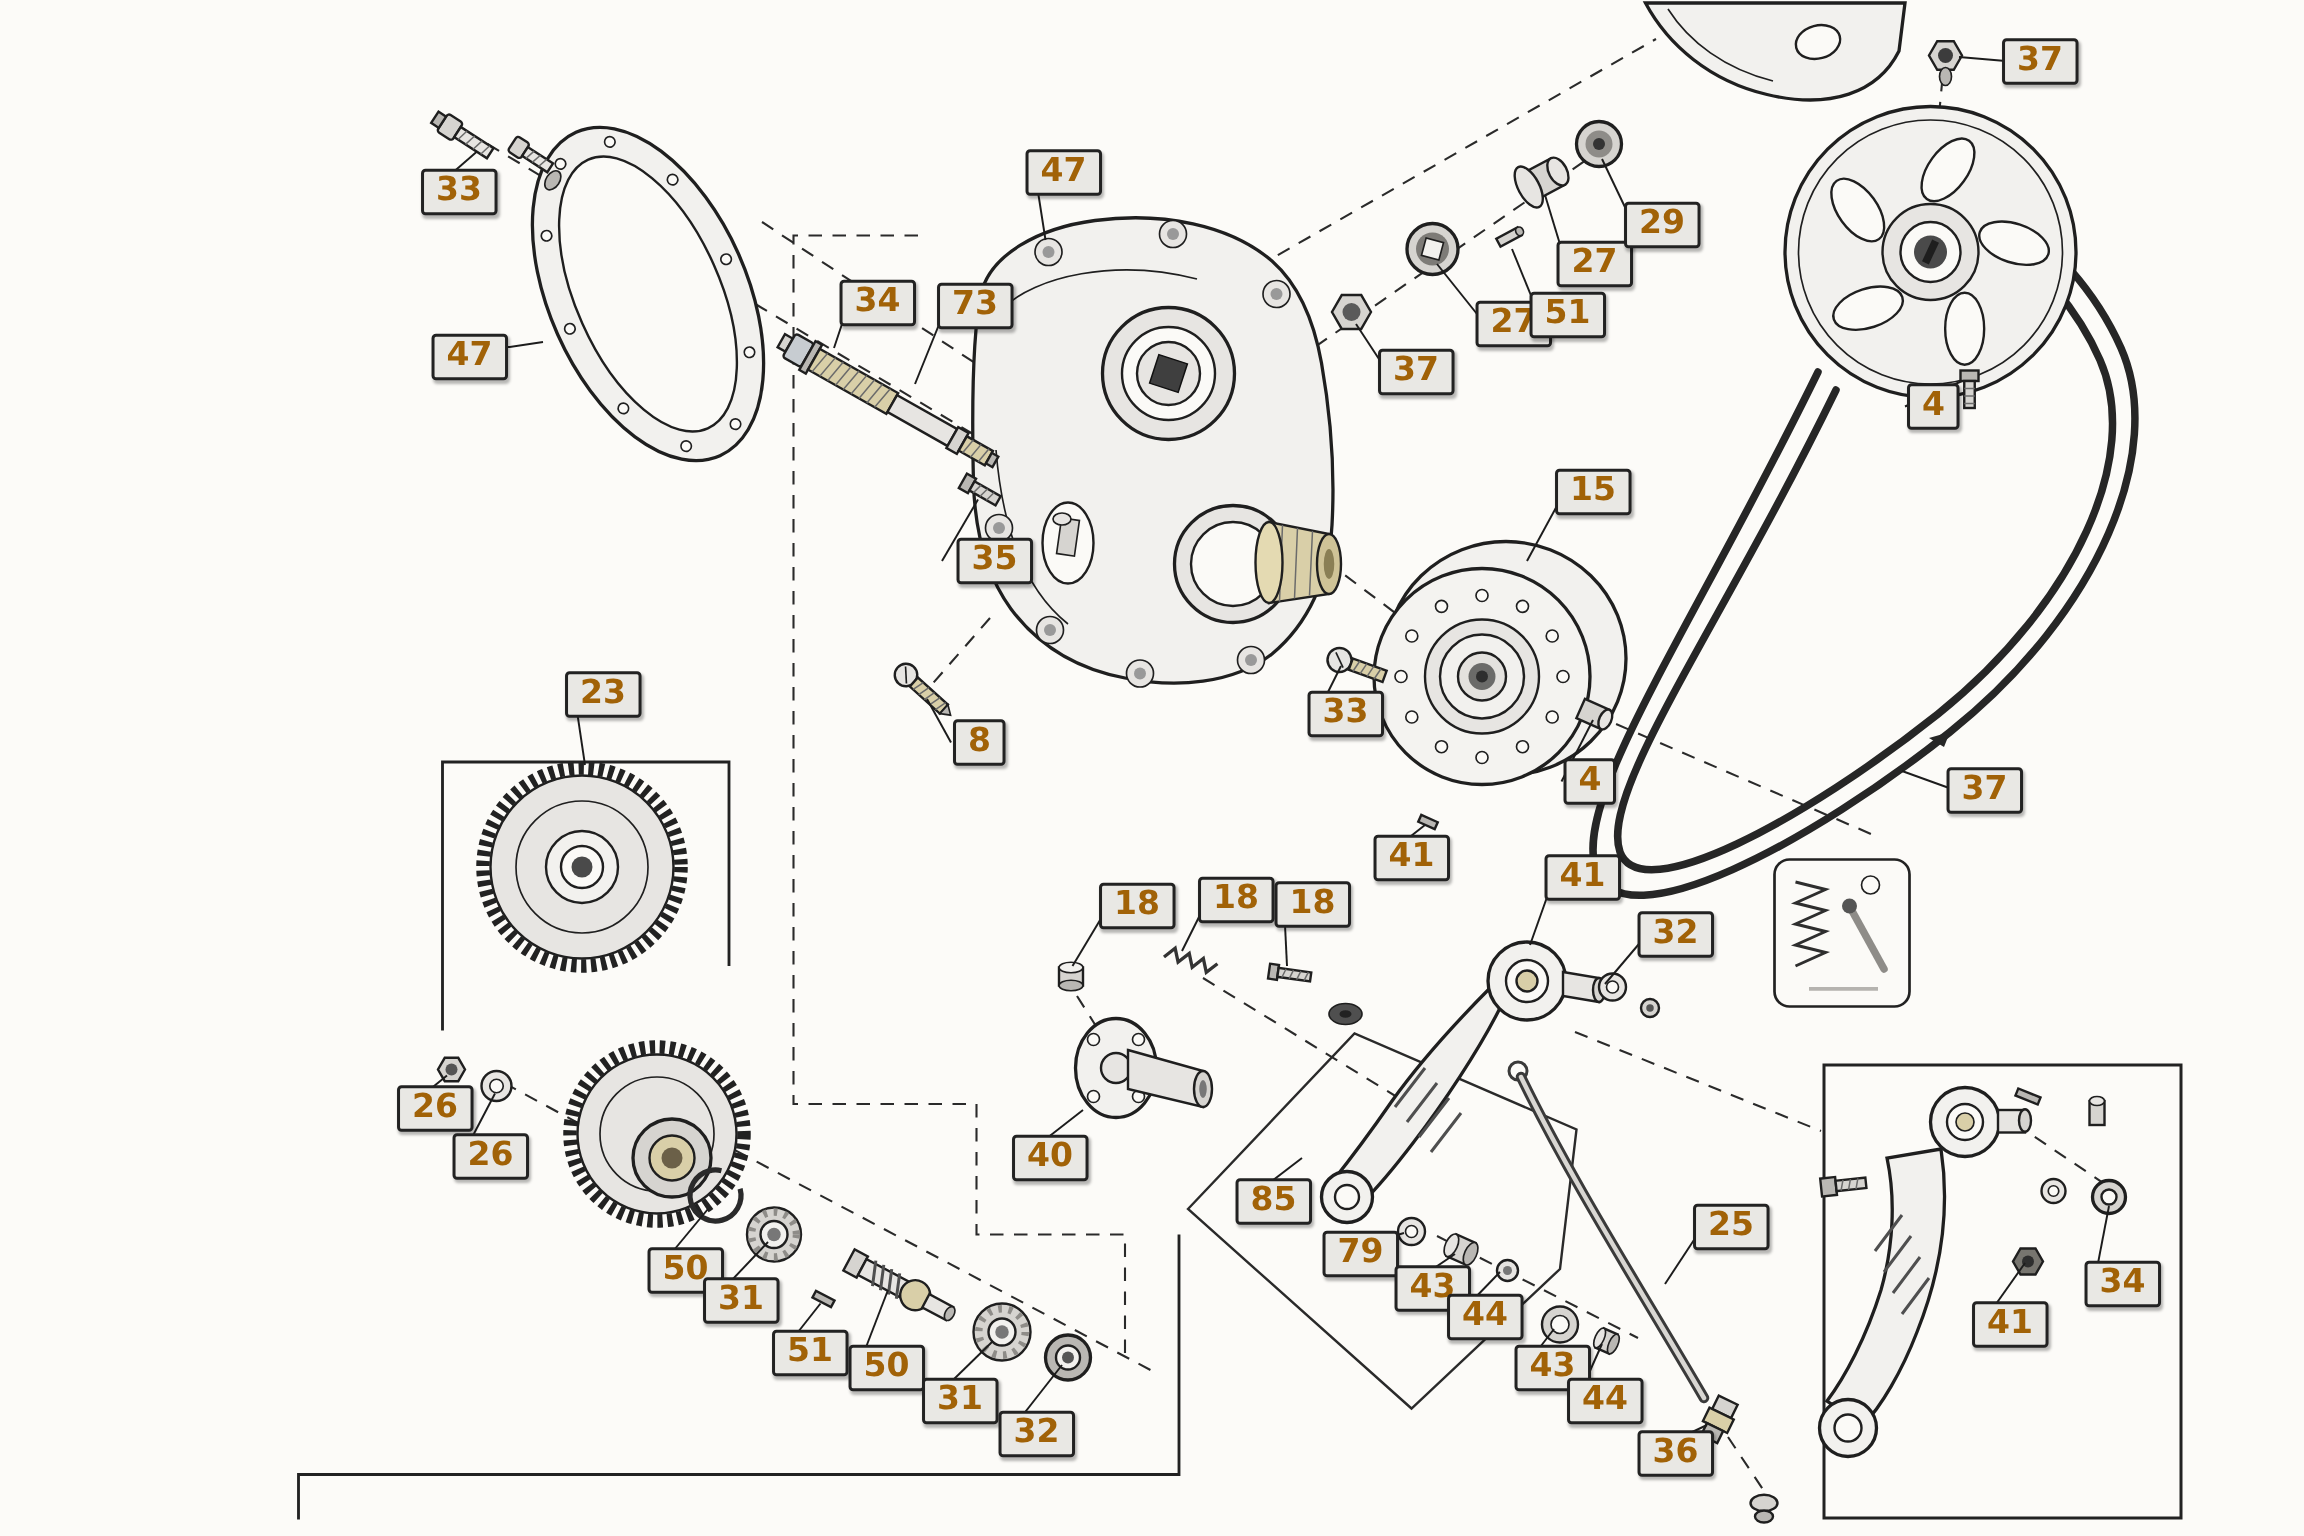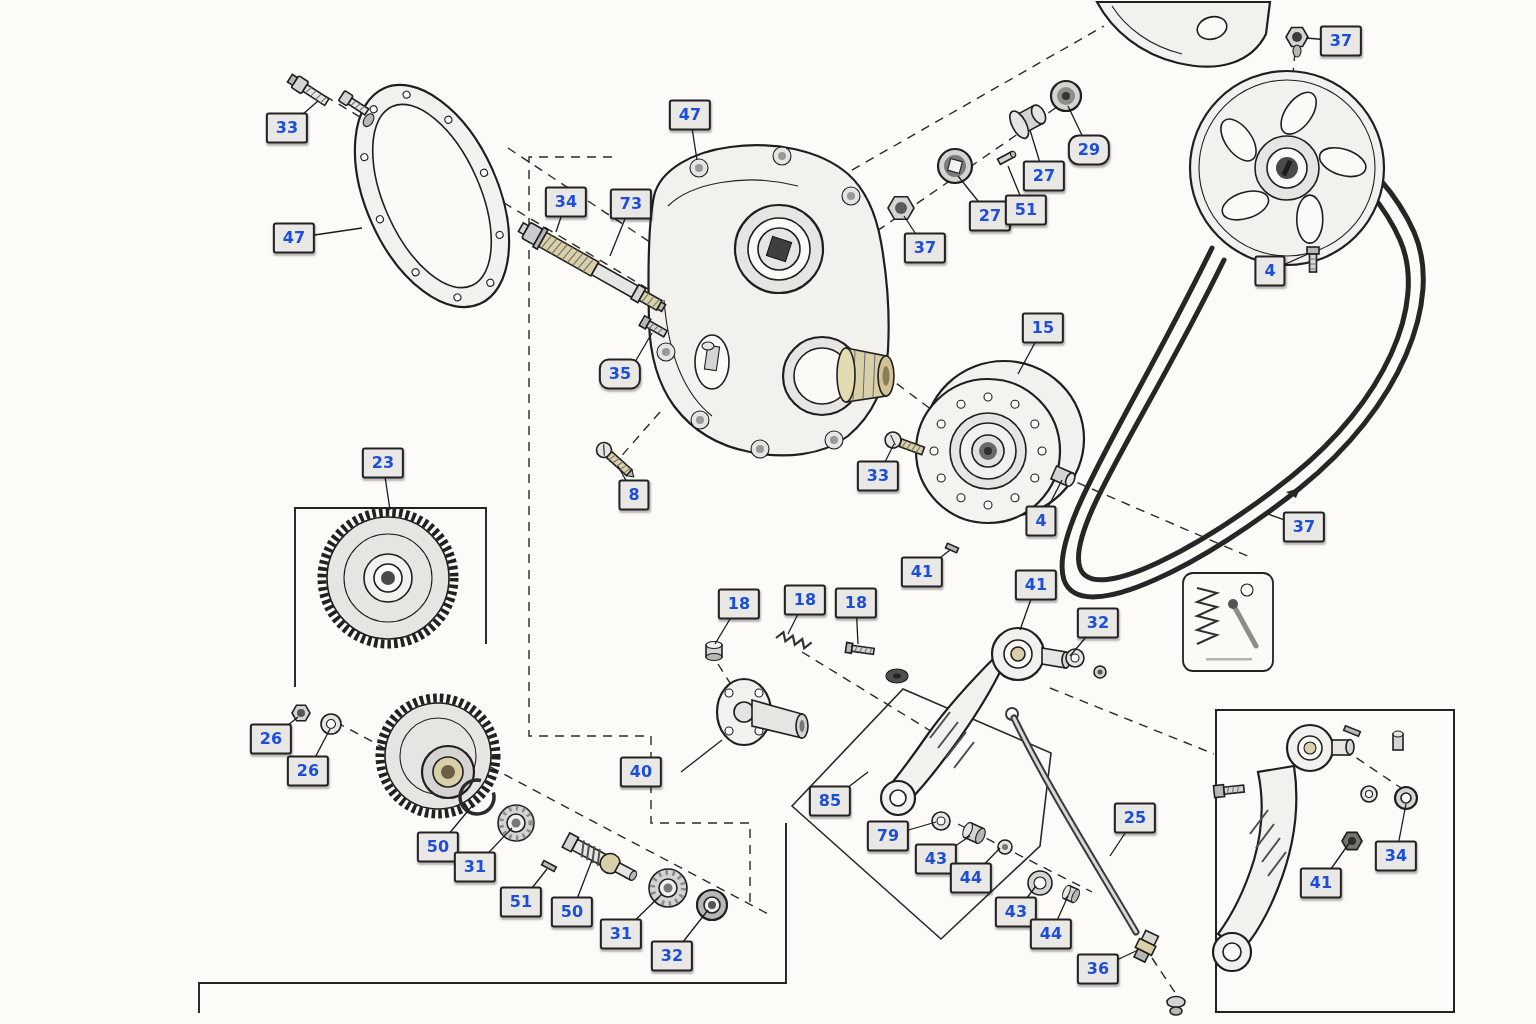--- a/index.html
+++ b/index.html
@@ -21,22 +21,22 @@
   .dash{stroke:#2a2a2a;stroke-width:1.4;fill:none;stroke-dasharray:9 7;}
   .belt{stroke:#262626;stroke-width:5;fill:none;stroke-linecap:round;}
   .thread{stroke:#6b6b6b;stroke-width:1;}
   .coil{stroke:#4f4f4f;stroke-width:2;}
   .teeth{fill:none;stroke:#222;stroke-width:9;stroke-dasharray:3.6 3.1;}
   .balls{fill:none;stroke:#8e8c88;stroke-width:5;stroke-dasharray:2.5 4.5;}
   .leader{stroke:#1c1c1c;stroke-width:1.3;}
   .solidb{fill:none;stroke:#222;stroke-width:1.9;}
   .callout{position:absolute;transform:translate(-50%,-50%);background:#e9e8e4;
     border:2px solid #222;border-radius:3px;padding:0 8px;height:27px;line-height:25px;
-    font-weight:bold;font-size:16px;color:#1d4ed8;box-shadow:1px 2px 2px rgba(0,0,0,.28);
-    white-space:nowrap;}
+    font-weight:bold;font-size:22px;color:#a16207;box-shadow:1px 2px 2px rgba(0,0,0,.28);
+    white-space:nowrap;margin-left:19px;}
 </style>
 </head>
 <body>
 
 <div id="stage">
 <svg width="1536" height="1024" viewBox="0 0 1536 1024">
 
   <g>
     <path class="dash" d="M325,96 L700,320"></path>
     <path class="dash" d="M508,148 L662,250"></path>
@@ -511,49 +511,49 @@
         <line x1="1321" y1="883" x2="1350" y2="842" class="leader"></line>
       </g>
 </svg>
 
 <div id="callout-layer">
       <div class="callout" style="left: 287px; top: 128px;">33</div>
       <div class="callout" style="left: 294px; top: 238px;">47</div>
       <div class="callout" style="left: 566px; top: 202px;">34</div>
       <div class="callout" style="left: 631px; top: 204px;">73</div>
       <div class="callout" style="left: 690px; top: 115px;">47</div>
-      <div class="callout" style="left: 620px; top: 374px; border-radius: 10px;">35</div>
+      <div class="callout" style="left: 644px; top: 374px;">35</div>
       <div class="callout" style="left: 634px; top: 495px;">8</div>
       <div class="callout" style="left: 383px; top: 463px;">23</div>
       <div class="callout" style="left: 925px; top: 248px;">37</div>
       <div class="callout" style="left: 990px; top: 216px;">27</div>
       <div class="callout" style="left: 1026px; top: 210px;">51</div>
       <div class="callout" style="left: 1044px; top: 176px;">27</div>
-      <div class="callout" style="left: 1089px; top: 150px; border-radius: 11px;">29</div>
+      <div class="callout" style="left: 1089px; top: 150px;">29</div>
       <div class="callout" style="left: 1341px; top: 41px;">37</div>
       <div class="callout" style="left: 1270px; top: 271px;">4</div>
       <div class="callout" style="left: 1043px; top: 328px;">15</div>
       <div class="callout" style="left: 878px; top: 476px;">33</div>
       <div class="callout" style="left: 1041px; top: 521px;">4</div>
       <div class="callout" style="left: 922px; top: 572px;">41</div>
       <div class="callout" style="left: 1304px; top: 527px;">37</div>
       <div class="callout" style="left: 271px; top: 739px;">26</div>
       <div class="callout" style="left: 308px; top: 771px;">26</div>
       <div class="callout" style="left: 438px; top: 847px;">50</div>
       <div class="callout" style="left: 475px; top: 867px;">31</div>
       <div class="callout" style="left: 521px; top: 902px;">51</div>
       <div class="callout" style="left: 572px; top: 912px;">50</div>
       <div class="callout" style="left: 621px; top: 934px;">31</div>
       <div class="callout" style="left: 672px; top: 956px;">32</div>
       <div class="callout" style="left: 739px; top: 604px;">18</div>
       <div class="callout" style="left: 805px; top: 600px;">18</div>
       <div class="callout" style="left: 856px; top: 603px;">18</div>
       <div class="callout" style="left: 1036px; top: 585px;">41</div>
       <div class="callout" style="left: 1098px; top: 623px;">32</div>
-      <div class="callout" style="left: 641px; top: 772px; text-align: right;">40</div>
+      <div class="callout" style="left: 681px; top: 772px; text-align: right;">40</div>
       <div class="callout" style="left: 830px; top: 801px;">85</div>
       <div class="callout" style="left: 888px; top: 836px;">79</div>
       <div class="callout" style="left: 936px; top: 859px;">43</div>
       <div class="callout" style="left: 971px; top: 878px;">44</div>
       <div class="callout" style="left: 1016px; top: 912px;">43</div>
       <div class="callout" style="left: 1051px; top: 934px;">44</div>
       <div class="callout" style="left: 1098px; top: 969px;">36</div>
       <div class="callout" style="left: 1135px; top: 818px; text-align: center;">25</div>
       <div class="callout" style="left: 1396px; top: 856px;">34</div>
       <div class="callout" style="left: 1321px; top: 883px;">41</div>

